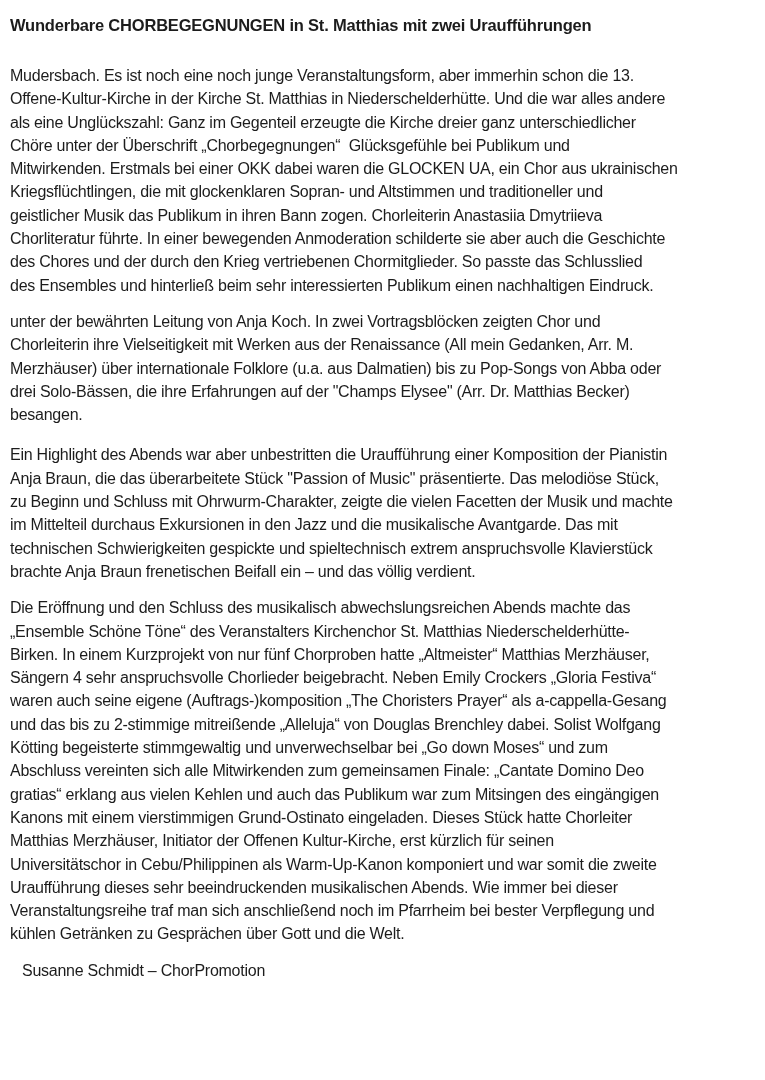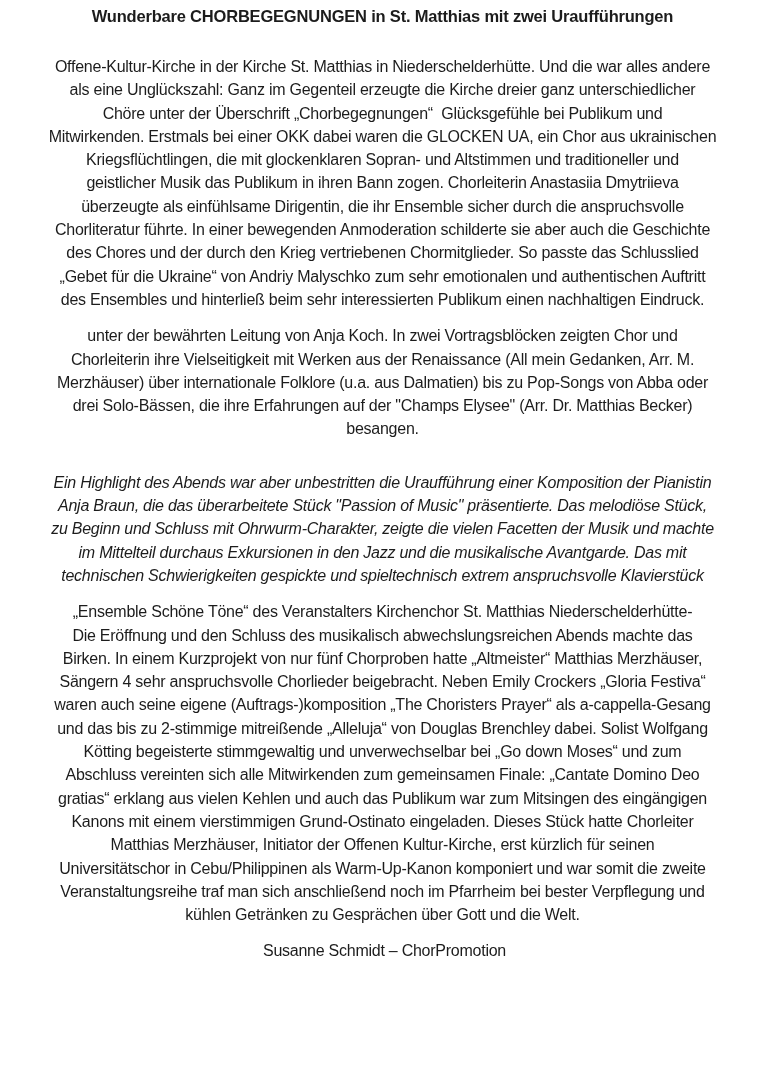--- a/index.html
+++ b/index.html
@@ -4,89 +4,90 @@
 <style>
   html, body { margin: 0; padding: 0; }
   body {
     width: 765px;
     height: 1080px;
     background: #ffffff;
     overflow: hidden;
     font-family: "Liberation Sans", "DejaVu Sans", sans-serif;
     color: #1c1c1c;
   }
-  .page { padding: 5px 10px 0 10px; text-align: center; }
+  .page { padding: 14px 10px 0 10px; }
   .title {
     font-size: 16.5px;
     font-weight: 700;
     line-height: 23px;
     letter-spacing: -0.2px;
     margin: 0 0 27px 0;
     white-space: pre;
   }
   .para { margin: 13px 0 0 0; }
-  .para.extra-space { margin-top: 30px; font-style: italic; }
+  .para.extra-space { margin-top: 17px; }
   .line {
     font-size: 16px;
     line-height: 23.3px;
     letter-spacing: -0.25px;
     white-space: pre;
   }
   .byline {
-    margin: 13px 0 0 4px;
+    margin: 13px 0 0 12px;
     font-size: 16px;
     line-height: 23.3px;
     letter-spacing: -0.25px;
     white-space: pre;
   }
 </style>
 </head>
 <body>
 
 <div class="page">
   <h1 class="title">Wunderbare CHORBEGEGNUNGEN in St. Matthias mit zwei Uraufführungen</h1>
   <div id="article-body">
       <div class="para">
+        <div class="line">Mudersbach. Es ist noch eine noch junge Veranstaltungsform, aber immerhin schon die 13.</div>
         <div class="line">Offene-Kultur-Kirche in der Kirche St. Matthias in Niederschelderhütte. Und die war alles andere</div>
         <div class="line">als eine Unglückszahl: Ganz im Gegenteil erzeugte die Kirche dreier ganz unterschiedlicher</div>
         <div class="line">Chöre unter der Überschrift „Chorbegegnungen“  Glücksgefühle bei Publikum und</div>
         <div class="line">Mitwirkenden. Erstmals bei einer OKK dabei waren die GLOCKEN UA, ein Chor aus ukrainischen</div>
         <div class="line">Kriegsflüchtlingen, die mit glockenklaren Sopran- und Altstimmen und traditioneller und</div>
         <div class="line">geistlicher Musik das Publikum in ihren Bann zogen. Chorleiterin Anastasiia Dmytriieva</div>
-        <div class="line">überzeugte als einfühlsame Dirigentin, die ihr Ensemble sicher durch die anspruchsvolle</div>
         <div class="line">Chorliteratur führte. In einer bewegenden Anmoderation schilderte sie aber auch die Geschichte</div>
         <div class="line">des Chores und der durch den Krieg vertriebenen Chormitglieder. So passte das Schlusslied</div>
-        <div class="line">„Gebet für die Ukraine“ von Andriy Malyschko zum sehr emotionalen und authentischen Auftritt</div>
         <div class="line">des Ensembles und hinterließ beim sehr interessierten Publikum einen nachhaltigen Eindruck.</div>
       </div>
       <div class="para">
         <div class="line">unter der bewährten Leitung von Anja Koch. In zwei Vortragsblöcken zeigten Chor und</div>
         <div class="line">Chorleiterin ihre Vielseitigkeit mit Werken aus der Renaissance (All mein Gedanken, Arr. M.</div>
         <div class="line">Merzhäuser) über internationale Folklore (u.a. aus Dalmatien) bis zu Pop-Songs von Abba oder</div>
         <div class="line">drei Solo-Bässen, die ihre Erfahrungen auf der "Champs Elysee" (Arr. Dr. Matthias Becker)</div>
         <div class="line">besangen.</div>
       </div>
       <div class="para extra-space">
         <div class="line">Ein Highlight des Abends war aber unbestritten die Uraufführung einer Komposition der Pianistin</div>
         <div class="line">Anja Braun, die das überarbeitete Stück "Passion of Music" präsentierte. Das melodiöse Stück,</div>
         <div class="line">zu Beginn und Schluss mit Ohrwurm-Charakter, zeigte die vielen Facetten der Musik und machte</div>
         <div class="line">im Mittelteil durchaus Exkursionen in den Jazz und die musikalische Avantgarde. Das mit</div>
         <div class="line">technischen Schwierigkeiten gespickte und spieltechnisch extrem anspruchsvolle Klavierstück</div>
+        <div class="line">brachte Anja Braun frenetischen Beifall ein – und das völlig verdient.</div>
       </div>
       <div class="para">
+        <div class="line">Die Eröffnung und den Schluss des musikalisch abwechslungsreichen Abends machte das</div>
         <div class="line">„Ensemble Schöne Töne“ des Veranstalters Kirchenchor St. Matthias Niederschelderhütte-</div>
-        <div class="line">Die Eröffnung und den Schluss des musikalisch abwechslungsreichen Abends machte das</div>
         <div class="line">Birken. In einem Kurzprojekt von nur fünf Chorproben hatte „Altmeister“ Matthias Merzhäuser,</div>
         <div class="line">Sängern 4 sehr anspruchsvolle Chorlieder beigebracht. Neben Emily Crockers „Gloria Festiva“</div>
         <div class="line">waren auch seine eigene (Auftrags-)komposition „The Choristers Prayer“ als a-cappella-Gesang</div>
         <div class="line">und das bis zu 2-stimmige mitreißende „Alleluja“ von Douglas Brenchley dabei. Solist Wolfgang</div>
         <div class="line">Kötting begeisterte stimmgewaltig und unverwechselbar bei „Go down Moses“ und zum</div>
         <div class="line">Abschluss vereinten sich alle Mitwirkenden zum gemeinsamen Finale: „Cantate Domino Deo</div>
         <div class="line">gratias“ erklang aus vielen Kehlen und auch das Publikum war zum Mitsingen des eingängigen</div>
         <div class="line">Kanons mit einem vierstimmigen Grund-Ostinato eingeladen. Dieses Stück hatte Chorleiter</div>
         <div class="line">Matthias Merzhäuser, Initiator der Offenen Kultur-Kirche, erst kürzlich für seinen</div>
         <div class="line">Universitätschor in Cebu/Philippinen als Warm-Up-Kanon komponiert und war somit die zweite</div>
+        <div class="line">Uraufführung dieses sehr beeindruckenden musikalischen Abends. Wie immer bei dieser</div>
         <div class="line">Veranstaltungsreihe traf man sich anschließend noch im Pfarrheim bei bester Verpflegung und</div>
         <div class="line">kühlen Getränken zu Gesprächen über Gott und die Welt.</div>
       </div>
     </div>
   <p class="byline">Susanne Schmidt – ChorPromotion</p>
 </div>
 
 </body></html>

